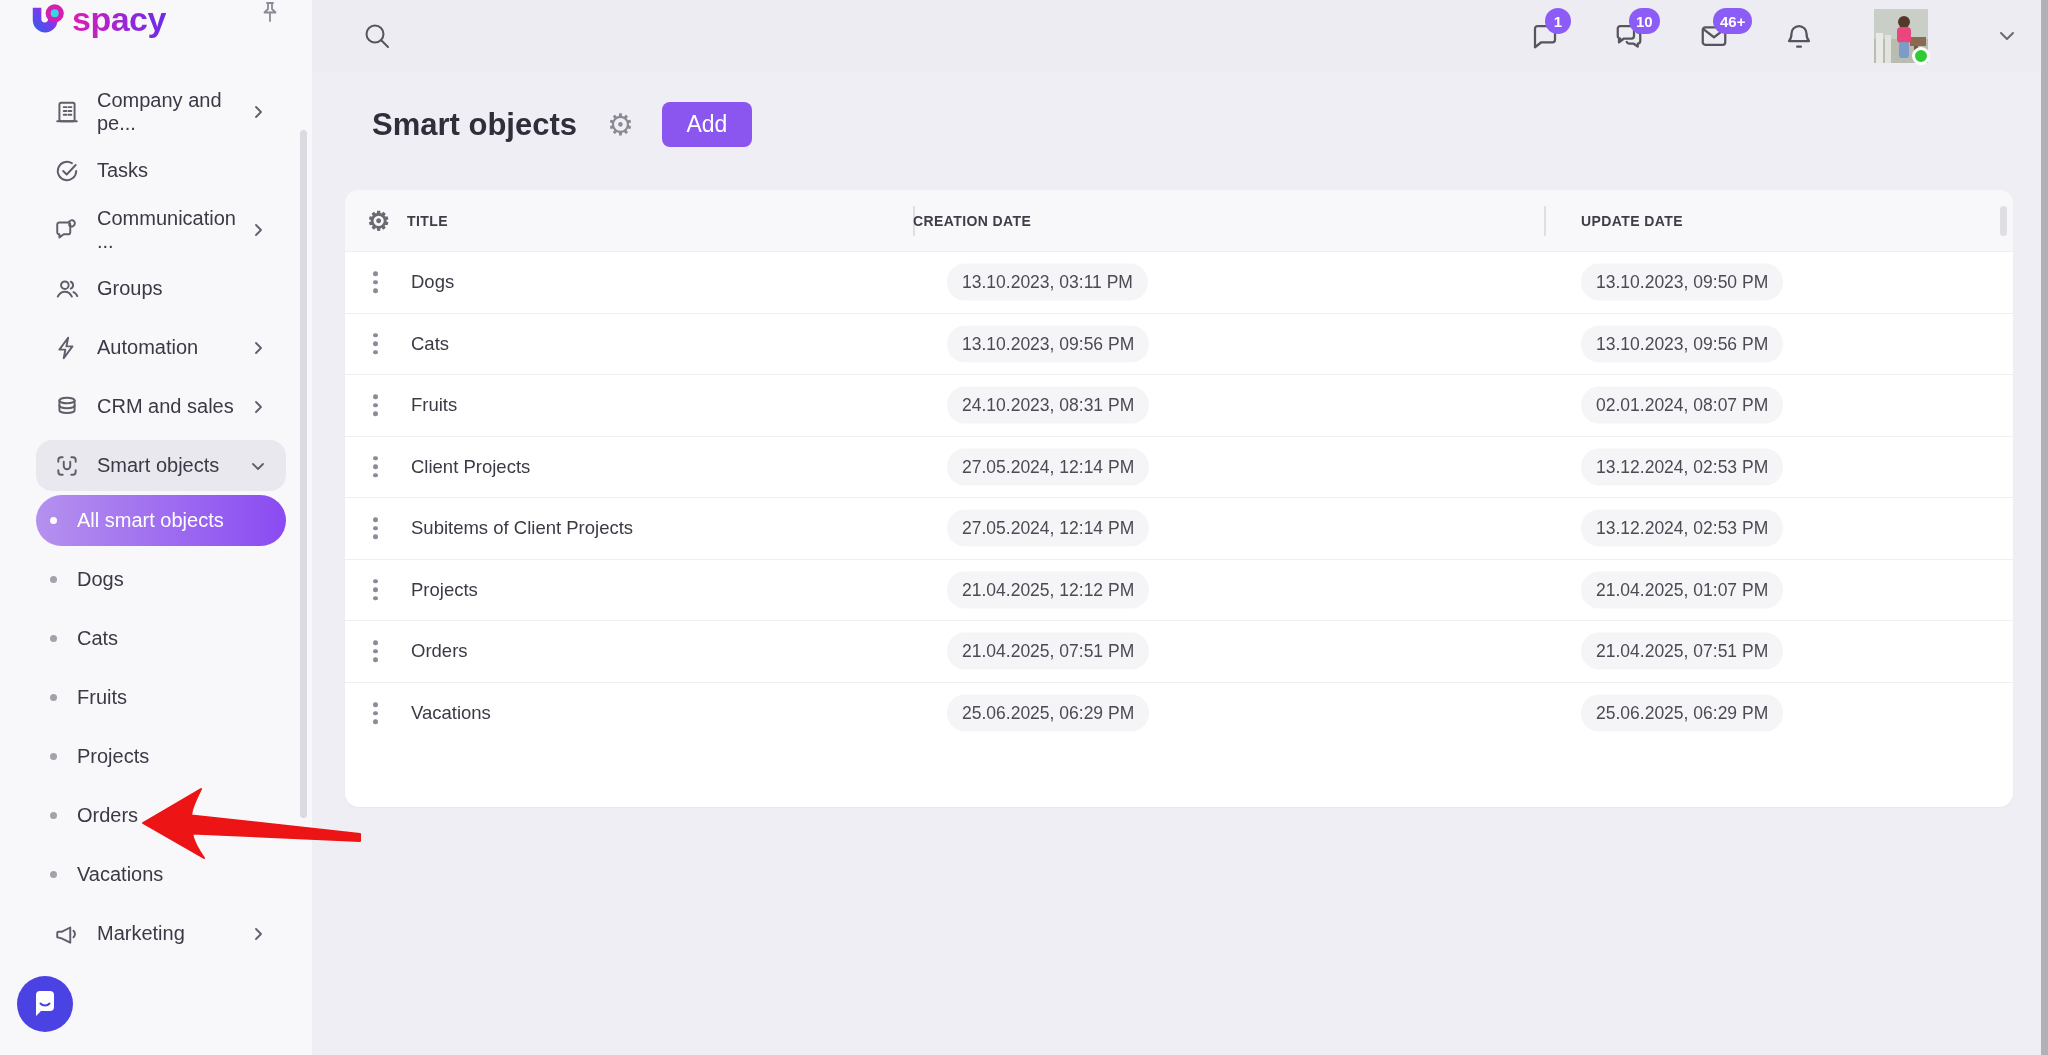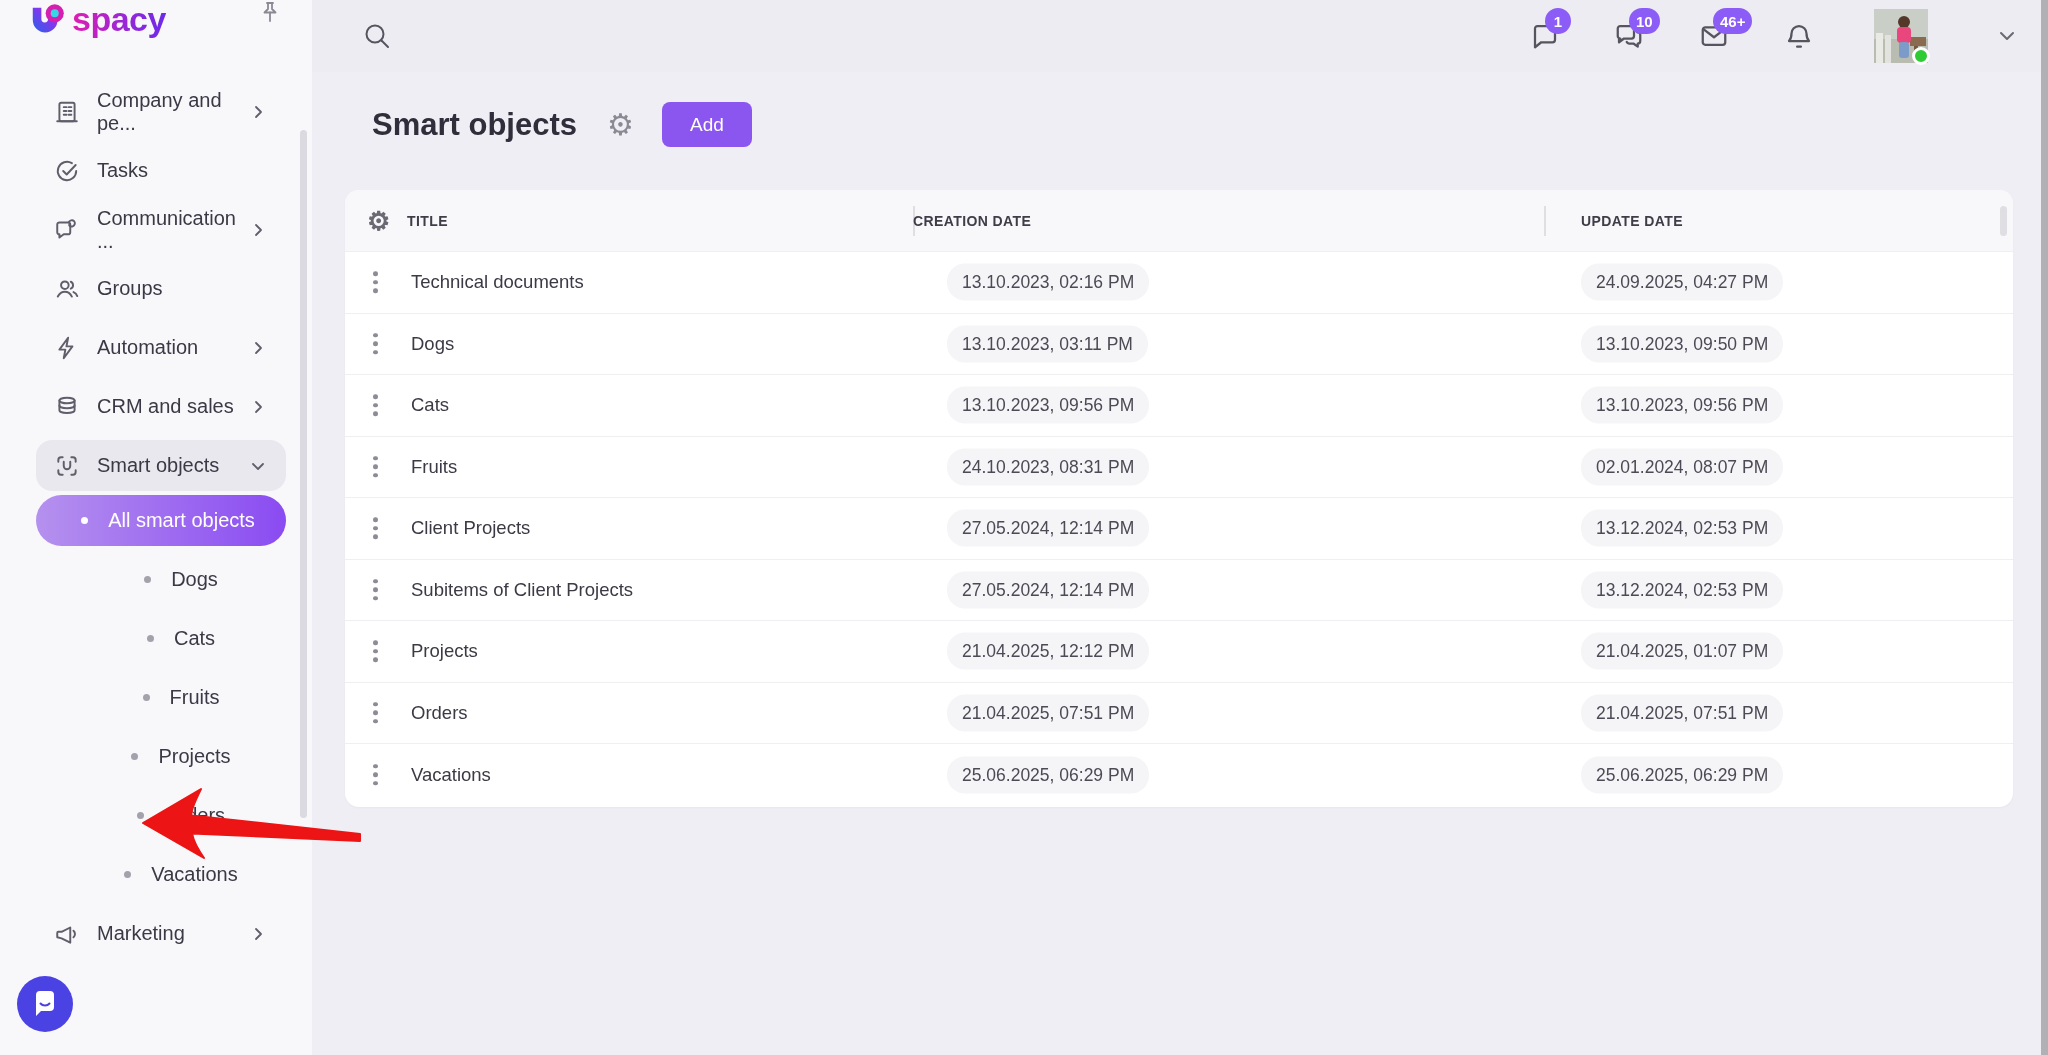--- a/index.html
+++ b/index.html
@@ -19,21 +19,21 @@
     font-size:34px; font-weight:700; letter-spacing:-0.5px; margin-left:2px;
     background:linear-gradient(90deg,#E01DB2 0%,#9A27D6 55%,#6C2BEA 100%);
     -webkit-background-clip:text; background-clip:text; color:transparent;
   }
   .pin-btn { margin-left:auto; color:#8A8994; }
   .nav { position:absolute; top:82px; left:0; right:0;padding-left:24px; }
   .nav-item { height:59px; display:flex; align-items:center; padding:0 46px 0 30px; font-size:20px; color:#3A3945; cursor:pointer; }
   .nav-item .nicon { width:26px; height:26px; margin-right:17px; flex:none; color:#5F5E6A; }
   .nav-item .chev { margin-left:auto; color:#5F5E6A; flex:none; }
   .nav-item.gray-pill { height:51px; margin:4px 26px 4px 12px; padding:0 20px 0 18px; background:#E9E8EF; border-radius:16px; }
-  .sub-item { height:59px; display:flex; align-items:center; padding-left:26px; font-size:20px; color:#3A3945; cursor:pointer;justify-content:center; }
+  .sub-item { height:59px; display:flex; align-items:center; padding-left:26px; font-size:20px; color:#3A3945; cursor:pointer; }
   .sub-item .dot { width:7px; height:7px; border-radius:50%; background:#A3A2AC; margin-right:20px; flex:none; }
   .sub-item.selected { height:51px; margin:4px 26px 4px 12px; padding-left:14px; border-radius:26px;
     background:linear-gradient(90deg,#B591EE 0%,#8A4BF2 100%); color:#FFFFFF; }
   .sub-item.selected .dot { background:#FFFFFF; }
   .sidebar-scrollthumb { position:absolute; right:5px; top:130px; width:7px; height:688px; border-radius:4px; background:#DBDAE0; }
 
   
   .topbar { position:absolute; left:312px; top:0; right:0; height:72px; background:#EDECF2; display:flex; align-items:center; padding:0 30px 0 50px; z-index:4; }
   .tb-right { margin-left:auto; display:flex; align-items:center; gap:54px; }
   .tb-ic { position:relative; color:#55545F; cursor:pointer; }
@@ -42,21 +42,21 @@
   .avatar-wrap { position:relative; width:54px; height:54px; margin-left:6px; cursor:pointer; }
   .avatar { width:54px; height:54px; border-radius:50%; overflow:hidden; }
   .online-dot { position:absolute; right:-2px; bottom:-2px; width:18px; height:18px; border-radius:50%; background:#2FCB35; border:3px solid #FFFFFF; }
   .tb-chevron { color:#6A6974; margin-left:14px; cursor:pointer; }
 
   
   .main { position:absolute; left:312px; top:72px; right:0; bottom:0; background:#EFEEF4; }
   .page-head { display:flex; align-items:center; padding:30px 0 0 60px; }
   .page-title { font-size:31px; font-weight:700; color:#2F2E3A; }
   .title-gear { margin-left:30px; color:#8A8994; font-size:30px; line-height:1; cursor:pointer; }
-  .add-btn { margin-left:28px; width:90px; height:45px; border:none; border-radius:8px; background:#8B55F0; color:#fff; font-size:19px; font-family:inherit; cursor:pointer; }
+  .add-btn { margin-left:28px; width:90px; height:45px; border:none; border-radius:8px; background:#8B55F0; color:#fff; font-size:23px; font-family:inherit; cursor:pointer; }
 
   .table-card { position:absolute; left:33px; top:118px; width:1668px; height:617px; background:#FFFFFF; border-radius:14px; box-shadow:0 1px 2px rgba(40,40,60,0.04); }
   .thead { position:relative; height:62px; background:#F8F8FA; border-radius:14px 14px 0 0; border-bottom:1px solid #EFEFF2; }
   .th { position:absolute; top:0; height:62px; display:flex; align-items:center; font-size:14px; font-weight:700; letter-spacing:0.4px; color:#3E3D48; }
   .th-gear { left:22px; color:#6A6974; font-size:26px; cursor:pointer; }
   .th-title { left:62px; }
   .th-creation { left:568px; }
   .th-update { left:1236px; }
   .col-div { position:absolute; top:16px; width:2px; height:30px; background:#DEDEE3; }
   .col-div.d1 { left:568px; }
@@ -334,30 +334,20 @@
       <span class="th th-update">UPDATE DATE</span>
       <span class="thead-thumb"></span>
     </div>
 
     <div class="trow">
       <span class="kebab">
           <span></span>
           <span></span>
           <span></span>
         </span>
-      <span class="cell-title">Technical documents</span>
-      <span class="chip creation">13.10.2023, 02:16 PM</span>
-      <span class="chip update">24.09.2025, 04:27 PM</span>
-    </div>
-    <div class="trow">
-      <span class="kebab">
-          <span></span>
-          <span></span>
-          <span></span>
-        </span>
       <span class="cell-title">Dogs</span>
       <span class="chip creation">13.10.2023, 03:11 PM</span>
       <span class="chip update">13.10.2023, 09:50 PM</span>
     </div>
     <div class="trow">
       <span class="kebab">
           <span></span>
           <span></span>
           <span></span>
         </span>

